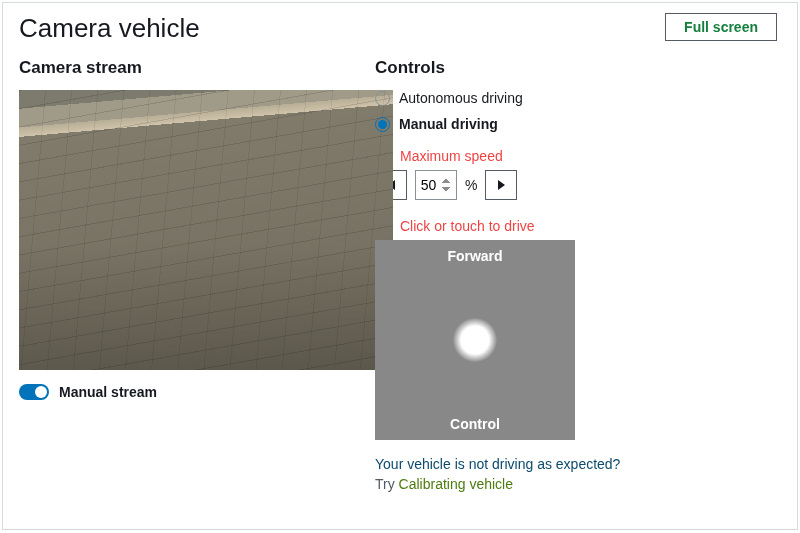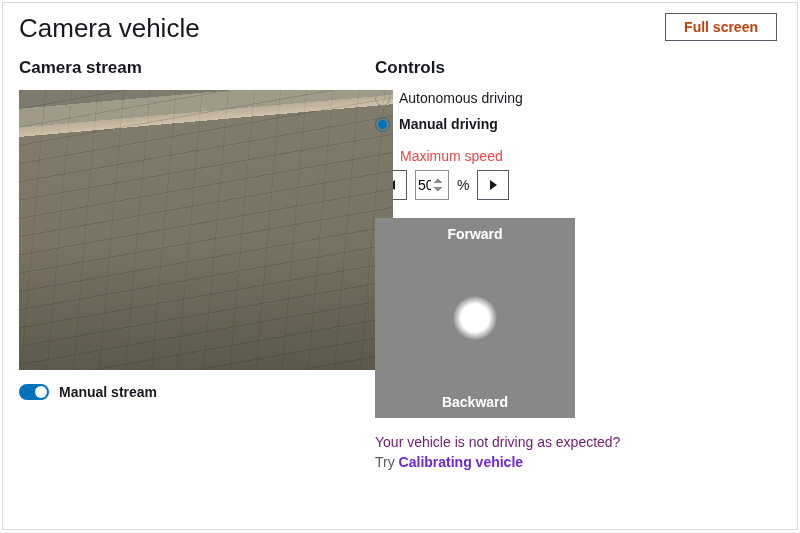--- a/index.html
+++ b/index.html
@@ -28,21 +28,21 @@
       font-size: 26px;
       font-weight: 400;
       color: #16191f;
     }
     .full-screen-btn {
       border: 1px solid #545b64;
       background: #fff;
       padding: 5px 18px;
       font-size: 14px;
       font-weight: 700;
-      color: #c2410c;
+      color: #15803d;
       cursor: pointer;
     }
     .content {
       display: flex;
       padding: 10px 16px 12px;
       gap: 36px;
     }
     .left { width: 320px; }
     .right { flex: 1; }
     .section-title {
@@ -111,42 +111,42 @@
     .speed-row { display: flex; align-items: center; gap: 8px; margin-bottom: 18px; }
     .arrow-btn {
       width: 32px; height: 30px; border: 1px solid #545b64;
       background: #fff; display: flex; align-items: center;
       justify-content: center; cursor: pointer;
     }
     .tri { width: 0; height: 0; }
     .tri-left { border-top: 5px solid transparent; border-bottom: 5px solid transparent; border-right: 7px solid #16191f; }
     .tri-right { border-top: 5px solid transparent; border-bottom: 5px solid transparent; border-left: 7px solid #16191f; }
     .speed-input {
-      width: 34px; height: 30px; border: 1px solid #879196;
+      width: 42px; height: 30px; border: 1px solid #879196;
       text-align: center; font-size: 14px; padding: 0 2px;
     }
     .pct { font-size: 14px; }
     .drive-pad {
       width: 200px; height: 200px; background: #888;
       position: relative; cursor: crosshair;
     }
     .drive-label {
       position: absolute; left: 0; right: 0; text-align: center;
       color: #fff; font-weight: 700; font-size: 14px;
     }
     .drive-label.top { top: 8px; }
     .drive-label.bottom { bottom: 8px; }
     .drive-dot {
       position: absolute; width: 44px; height: 44px;
       left: 78px; top: 78px; border-radius: 50%;
       background: radial-gradient(circle, #fff 45%, rgba(255,255,255,0) 72%);
     }
-    .help-text { margin-top: 16px; color: #701a75; }
+    .help-text { margin-top: 16px; color: #0c4a6e; }
     .help-link-row { margin-top: 4px; color: #545b64; }
-    .help-link { color: #6d28d9; font-weight: 700; cursor: pointer; }
+    .help-link { color: #4d7c0f; font-weight: 400; cursor: pointer; }
     input[type=number]::-webkit-inner-spin-button { opacity: 1; }
   </style>
 </head>
 <body>
 
 <div class="container">
   <div class="header">
     <h1 class="page-title">Camera vehicle</h1>
     <button class="full-screen-btn">Full screen</button>
   </div>
@@ -181,24 +181,25 @@
         <button class="arrow-btn">
           <span class="tri tri-left"></span>
         </button>
         <input class="speed-input" type="number" value="50" style="">
         <span class="pct">%</span>
         <button class="arrow-btn">
           <span class="tri tri-right"></span>
         </button>
       </div>
 
+      <div class="field-label">Click or touch to drive</div>
       <div class="drive-pad">
         <div class="drive-label top">Forward</div>
         <div class="drive-dot"></div>
-        <div class="drive-label bottom">Backward</div>
+        <div class="drive-label bottom">Control</div>
       </div>
 
       <div class="help-text">Your vehicle is not driving as expected?</div>
       <div class="help-link-row">
         <span>Try </span><span class="help-link">Calibrating vehicle</span>
       </div>
     </div>
 
   </div>
 </div>

